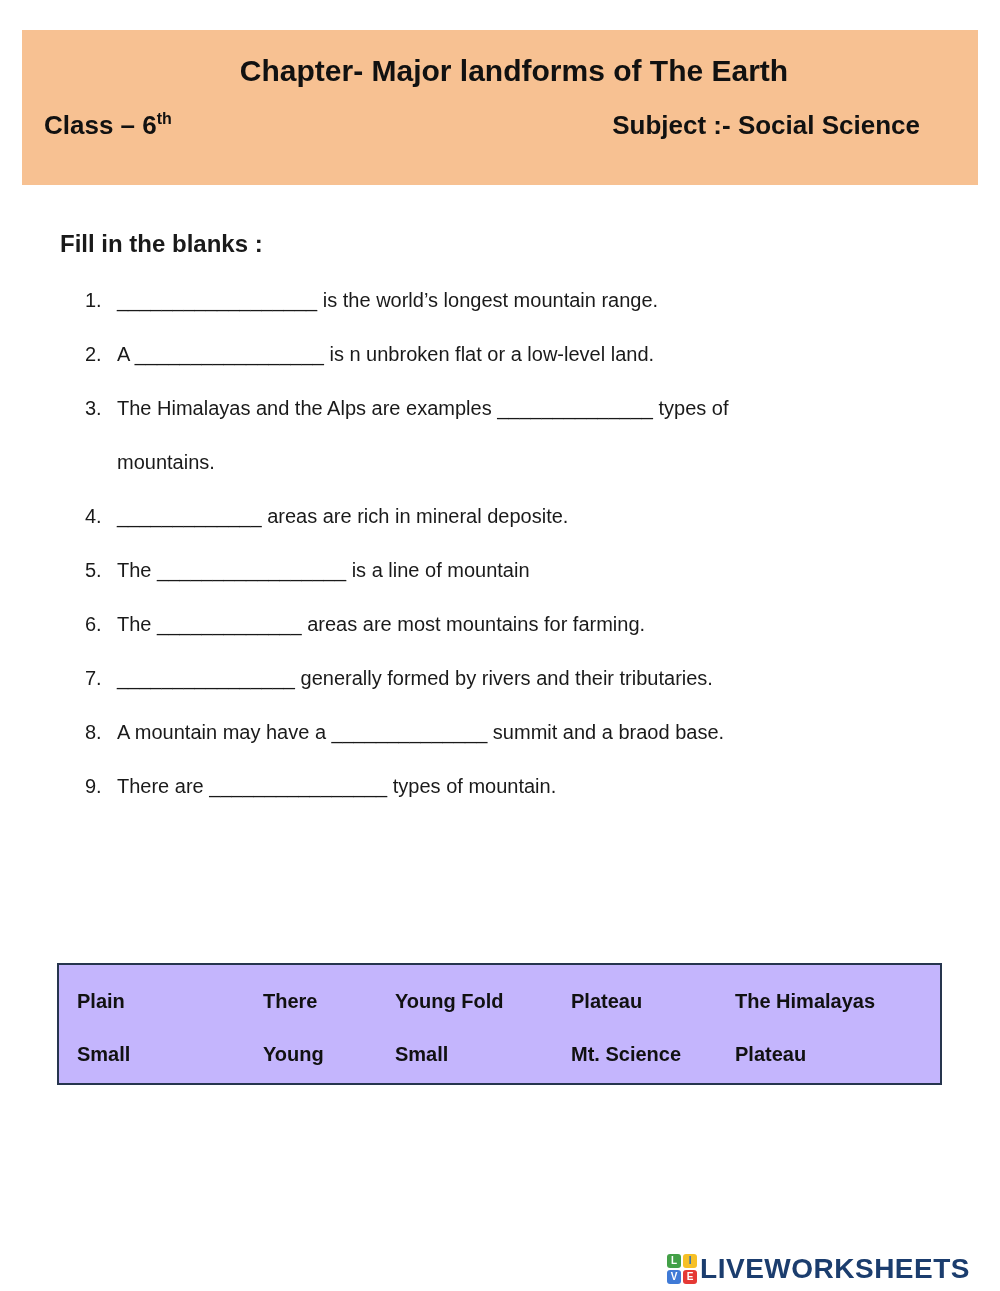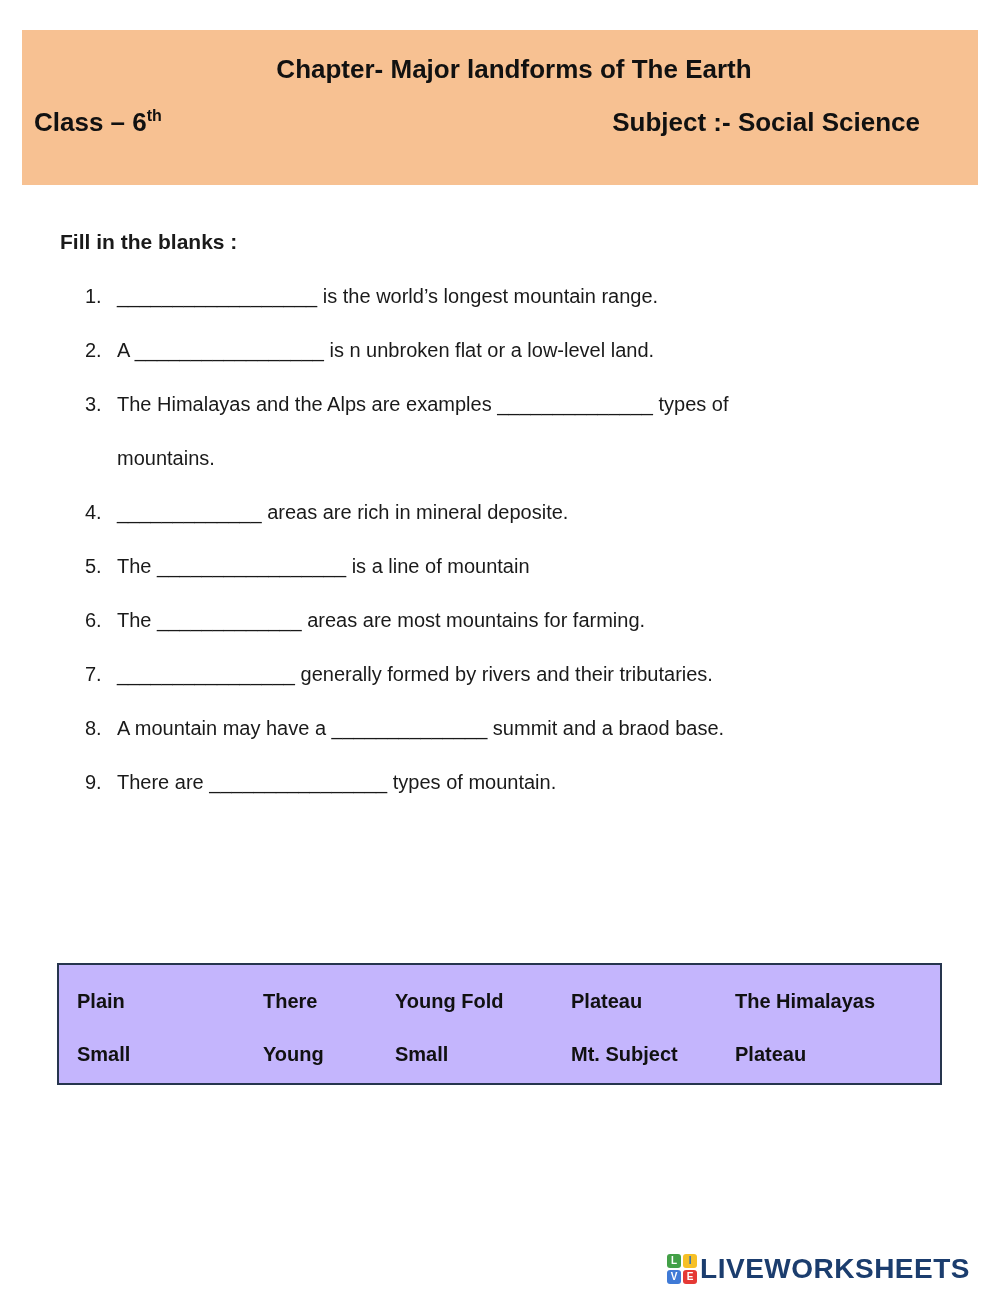--- a/index.html
+++ b/index.html
@@ -17,44 +17,44 @@
   
   .header-band {
     position: absolute;
     left: 22px; top: 30px;
     width: 956px; height: 155px;
     background: #f7c192;
   }
   .header-title {
     margin-top: 24px;
     text-align: center;
-    font-size: 26px;
+    font-size: 30px;
     font-weight: bold;
     color: #111111;
     margin-left: 28px;
   }
   .header-row2 {
     margin-top: 22px;
     display: flex;
     justify-content: space-between;
-    padding: 0 58px 0 12px;
+    padding: 0 58px 0 22px;
     font-size: 26px;
     font-weight: bold;
     color: #111111;
   }
   .header-row2 sup { font-size: 16px; }
 
   
   .content {
     position: absolute;
     left: 60px; top: 230px;
     width: 880px;
   }
   .section-heading {
-    font-size: 21px;
+    font-size: 24px;
     font-weight: bold;
   }
   .questions {
     margin-top: 15px;
     margin-left: 25px;
     font-size: 20px;
   }
   .q-row { display: flex; }
   .q-row .q-num {
     min-width: 26px;
@@ -187,21 +187,21 @@
 
   <div class="word-bank">
       <div class="wb-cell">Plain</div>
       <div class="wb-cell">There</div>
       <div class="wb-cell">Young Fold</div>
       <div class="wb-cell">Plateau</div>
       <div class="wb-cell">The Himalayas</div>
       <div class="wb-cell">Small</div>
       <div class="wb-cell">Young</div>
       <div class="wb-cell">Small</div>
-      <div class="wb-cell">Mt. Subject</div>
+      <div class="wb-cell">Mt. Science</div>
       <div class="wb-cell">Plateau</div>
     </div>
 
   <div class="footer">
     <div class="logo-grid">
         <div class="logo-sq" style="background: rgb(67, 160, 71); color: rgb(255, 255, 255);">L</div>
         <div class="logo-sq" style="background: rgb(246, 192, 38); color: rgb(43, 108, 184);">I</div>
         <div class="logo-sq" style="background: rgb(63, 122, 214); color: rgb(255, 255, 255);">V</div>
         <div class="logo-sq" style="background: rgb(229, 57, 53); color: rgb(255, 255, 255);">E</div>
       </div>

